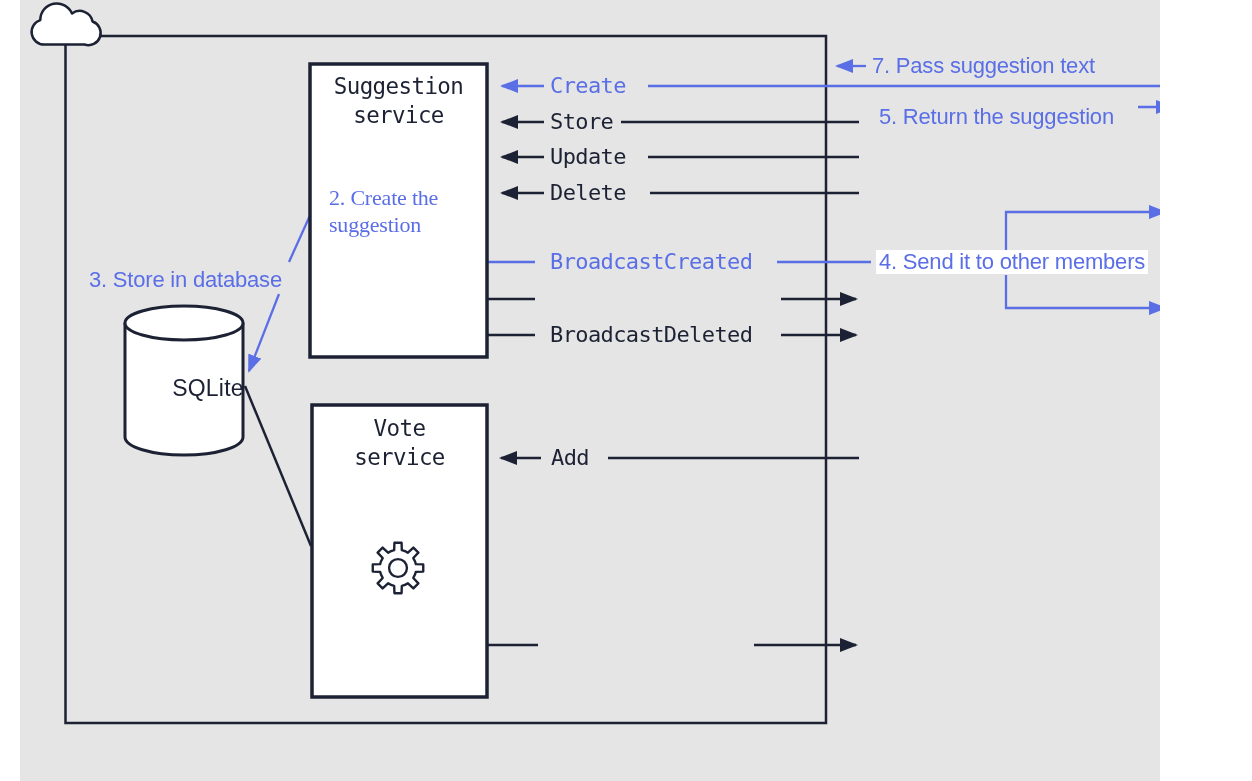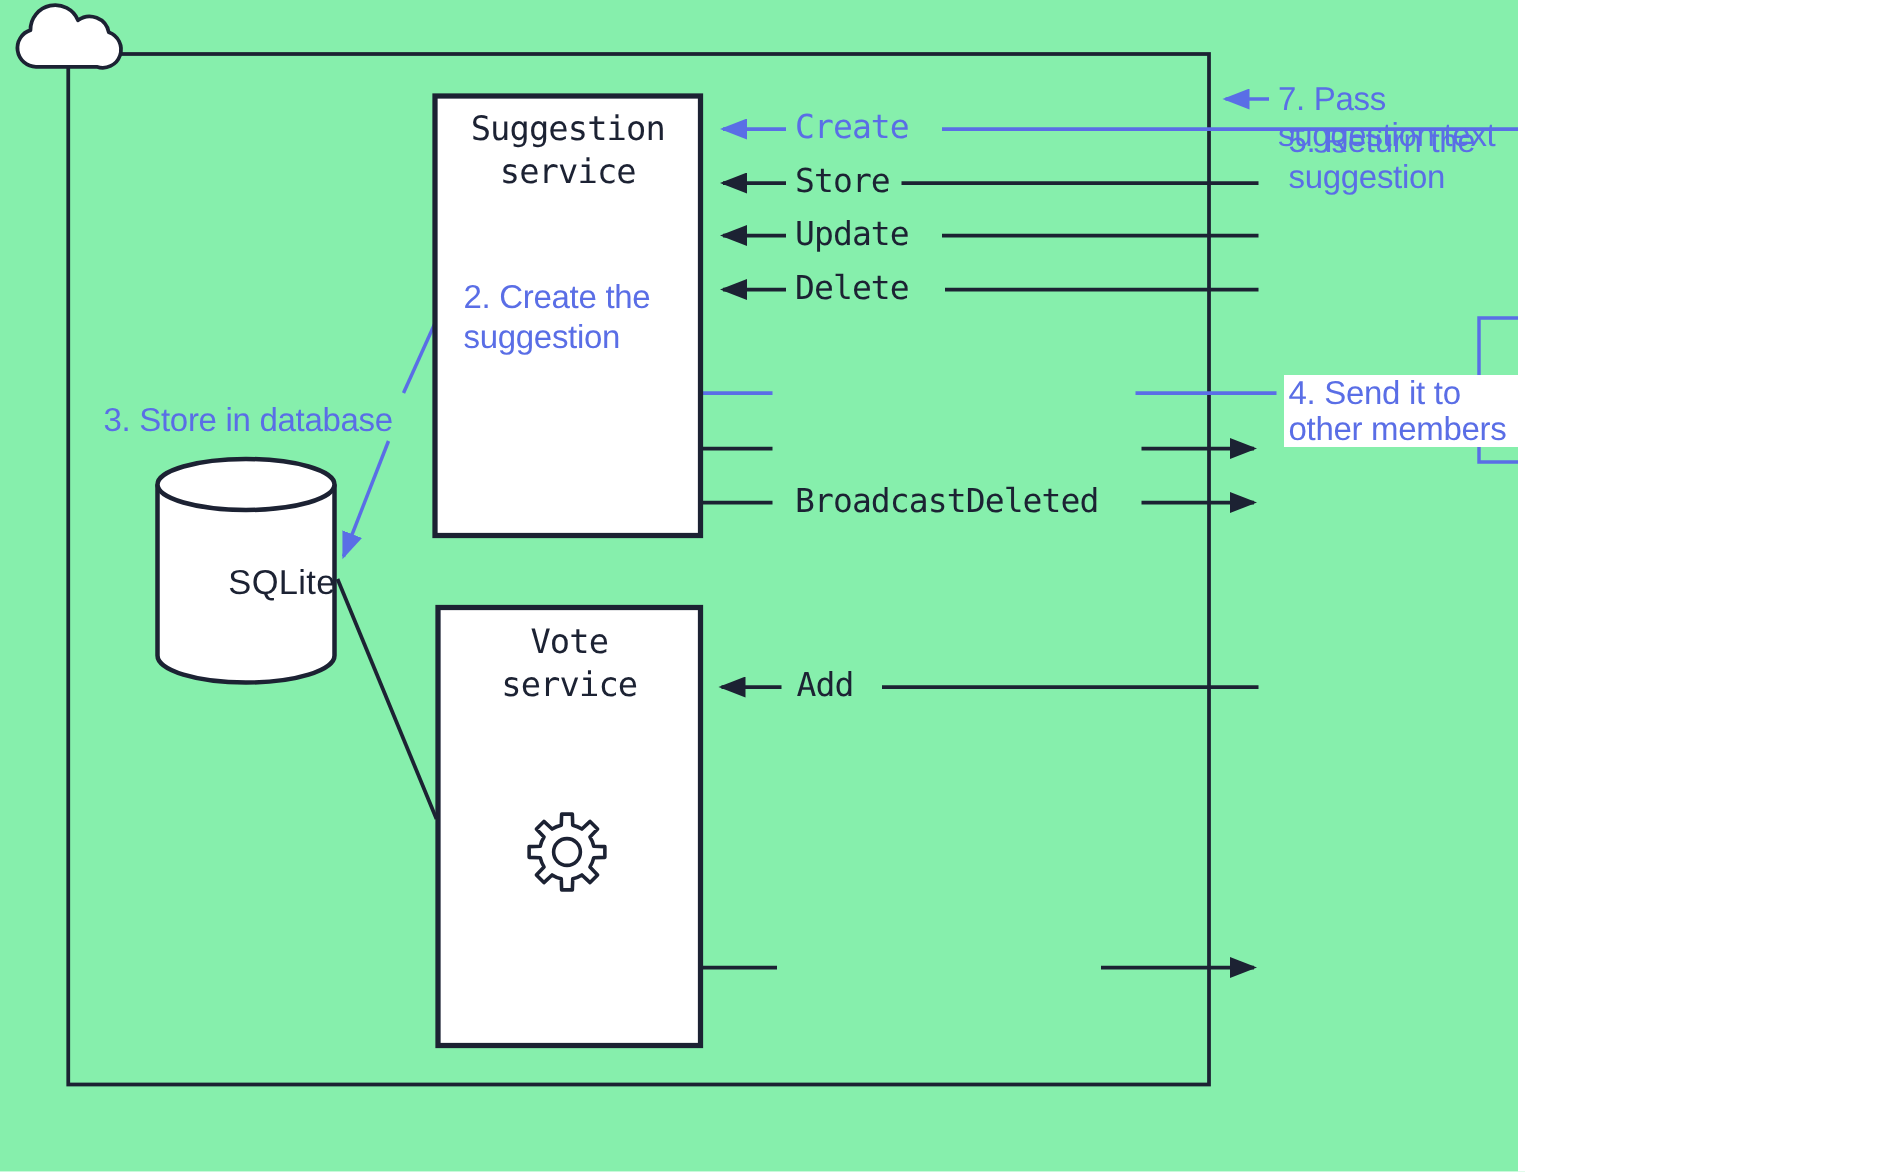--- a/index.html
+++ b/index.html
@@ -1,18 +1,18 @@
 <!DOCTYPE html>
 <html><head>
 <meta charset="utf-8">
 <style>
   html,body{margin:0;padding:0;background:#ffffff;}
   .stage{
-    position:relative;width:1012px;height:781px;background:#86efac;overflow:hidden;
-    font-family:"Liberation Sans",sans-serif;color:#1c2233;
+    position:relative;width:1140px;height:781px;background:#e5e5e5;overflow:hidden;
+    font-family:"Liberation Sans",sans-serif;color:#1c2233;margin-left:20px;
   }
   .stage svg{position:absolute;left:0;top:0;}
   .txt{position:absolute;white-space:pre-line;}
   .mono{
     font-family:"DejaVu Sans Mono","Liberation Mono",monospace;
     font-size:22px;line-height:26px;letter-spacing:-0.6px;color:#1c2233;
   }
   .mono.accent{color:#5a6ee6;}
   .note{
     font-family:"Liberation Sans",sans-serif;font-size:22px;line-height:24px;
@@ -143,24 +143,25 @@
 service</div>
   <div class="txt service-title" style="left:292px;top:414px;width:175px;">Vote
 service</div>
   <div class="txt db-label" style="left:105px;top:375px;width:118px;padding-left:24px;">SQLite</div>
 
   <div class="txt mono accent" style="left:530px;top:73px;">Create</div>
   <div class="txt mono" style="left:530px;top:109px;">Store</div>
   <div class="txt mono" style="left:530px;top:144px;">Update</div>
   <div class="txt mono" style="left:530px;top:180px;">Delete</div>
 
+  <div class="txt mono accent" style="left:530px;top:249px;">BroadcastCreated</div>
   <div class="txt mono" style="left:530px;top:322px;">BroadcastDeleted</div>
 
   <div class="txt mono" style="left:531px;top:445px;">Add</div>
 
   <div class="txt note" style="left:852px;top:54px;">7. Pass suggestion text</div>
-  <div class="txt note two" style="left:309px;top:184px;">2. Create the
+  <div class="txt note two" style="left:309px;top:184px;font-family:Liberation Serif, serif;">2. Create the
 suggestion</div>
   <div class="txt note" style="left:69px;top:268px;">3. Store in database</div>
   <div class="txt note" style="left:856px;top:250px;background:#ffffff;padding:0 3px;">4. Send it to other members</div>
-  <div class="txt note" style="left:859px;top:82px;">5. Return the suggestion</div>
+  <div class="txt note" style="left:859px;top:105px;">5. Return the suggestion</div>
 
 </div>
 
 </body></html>

